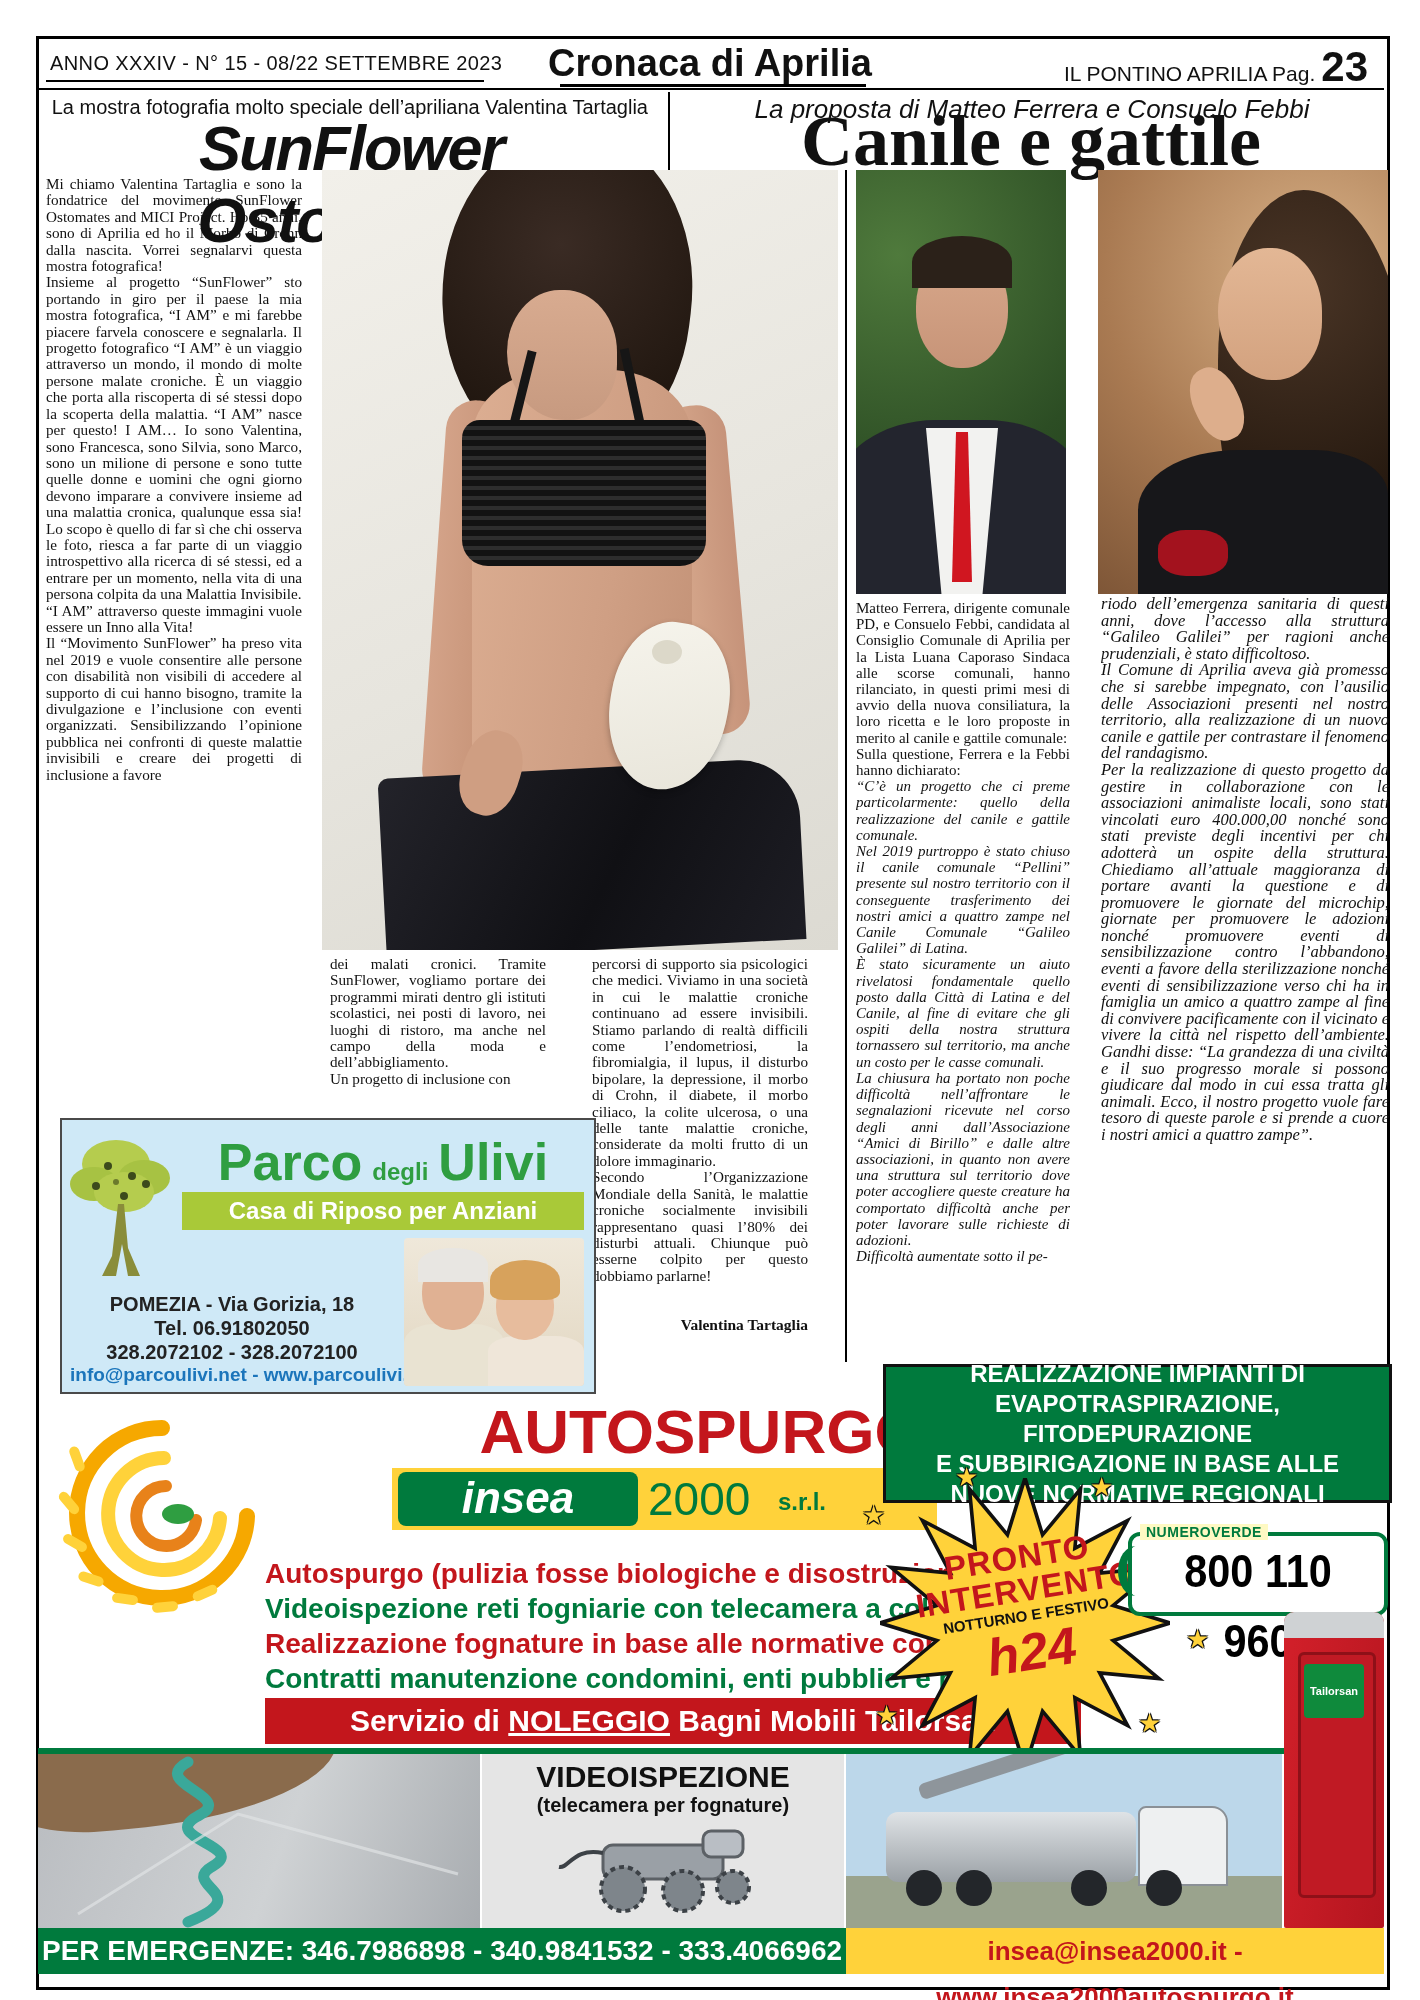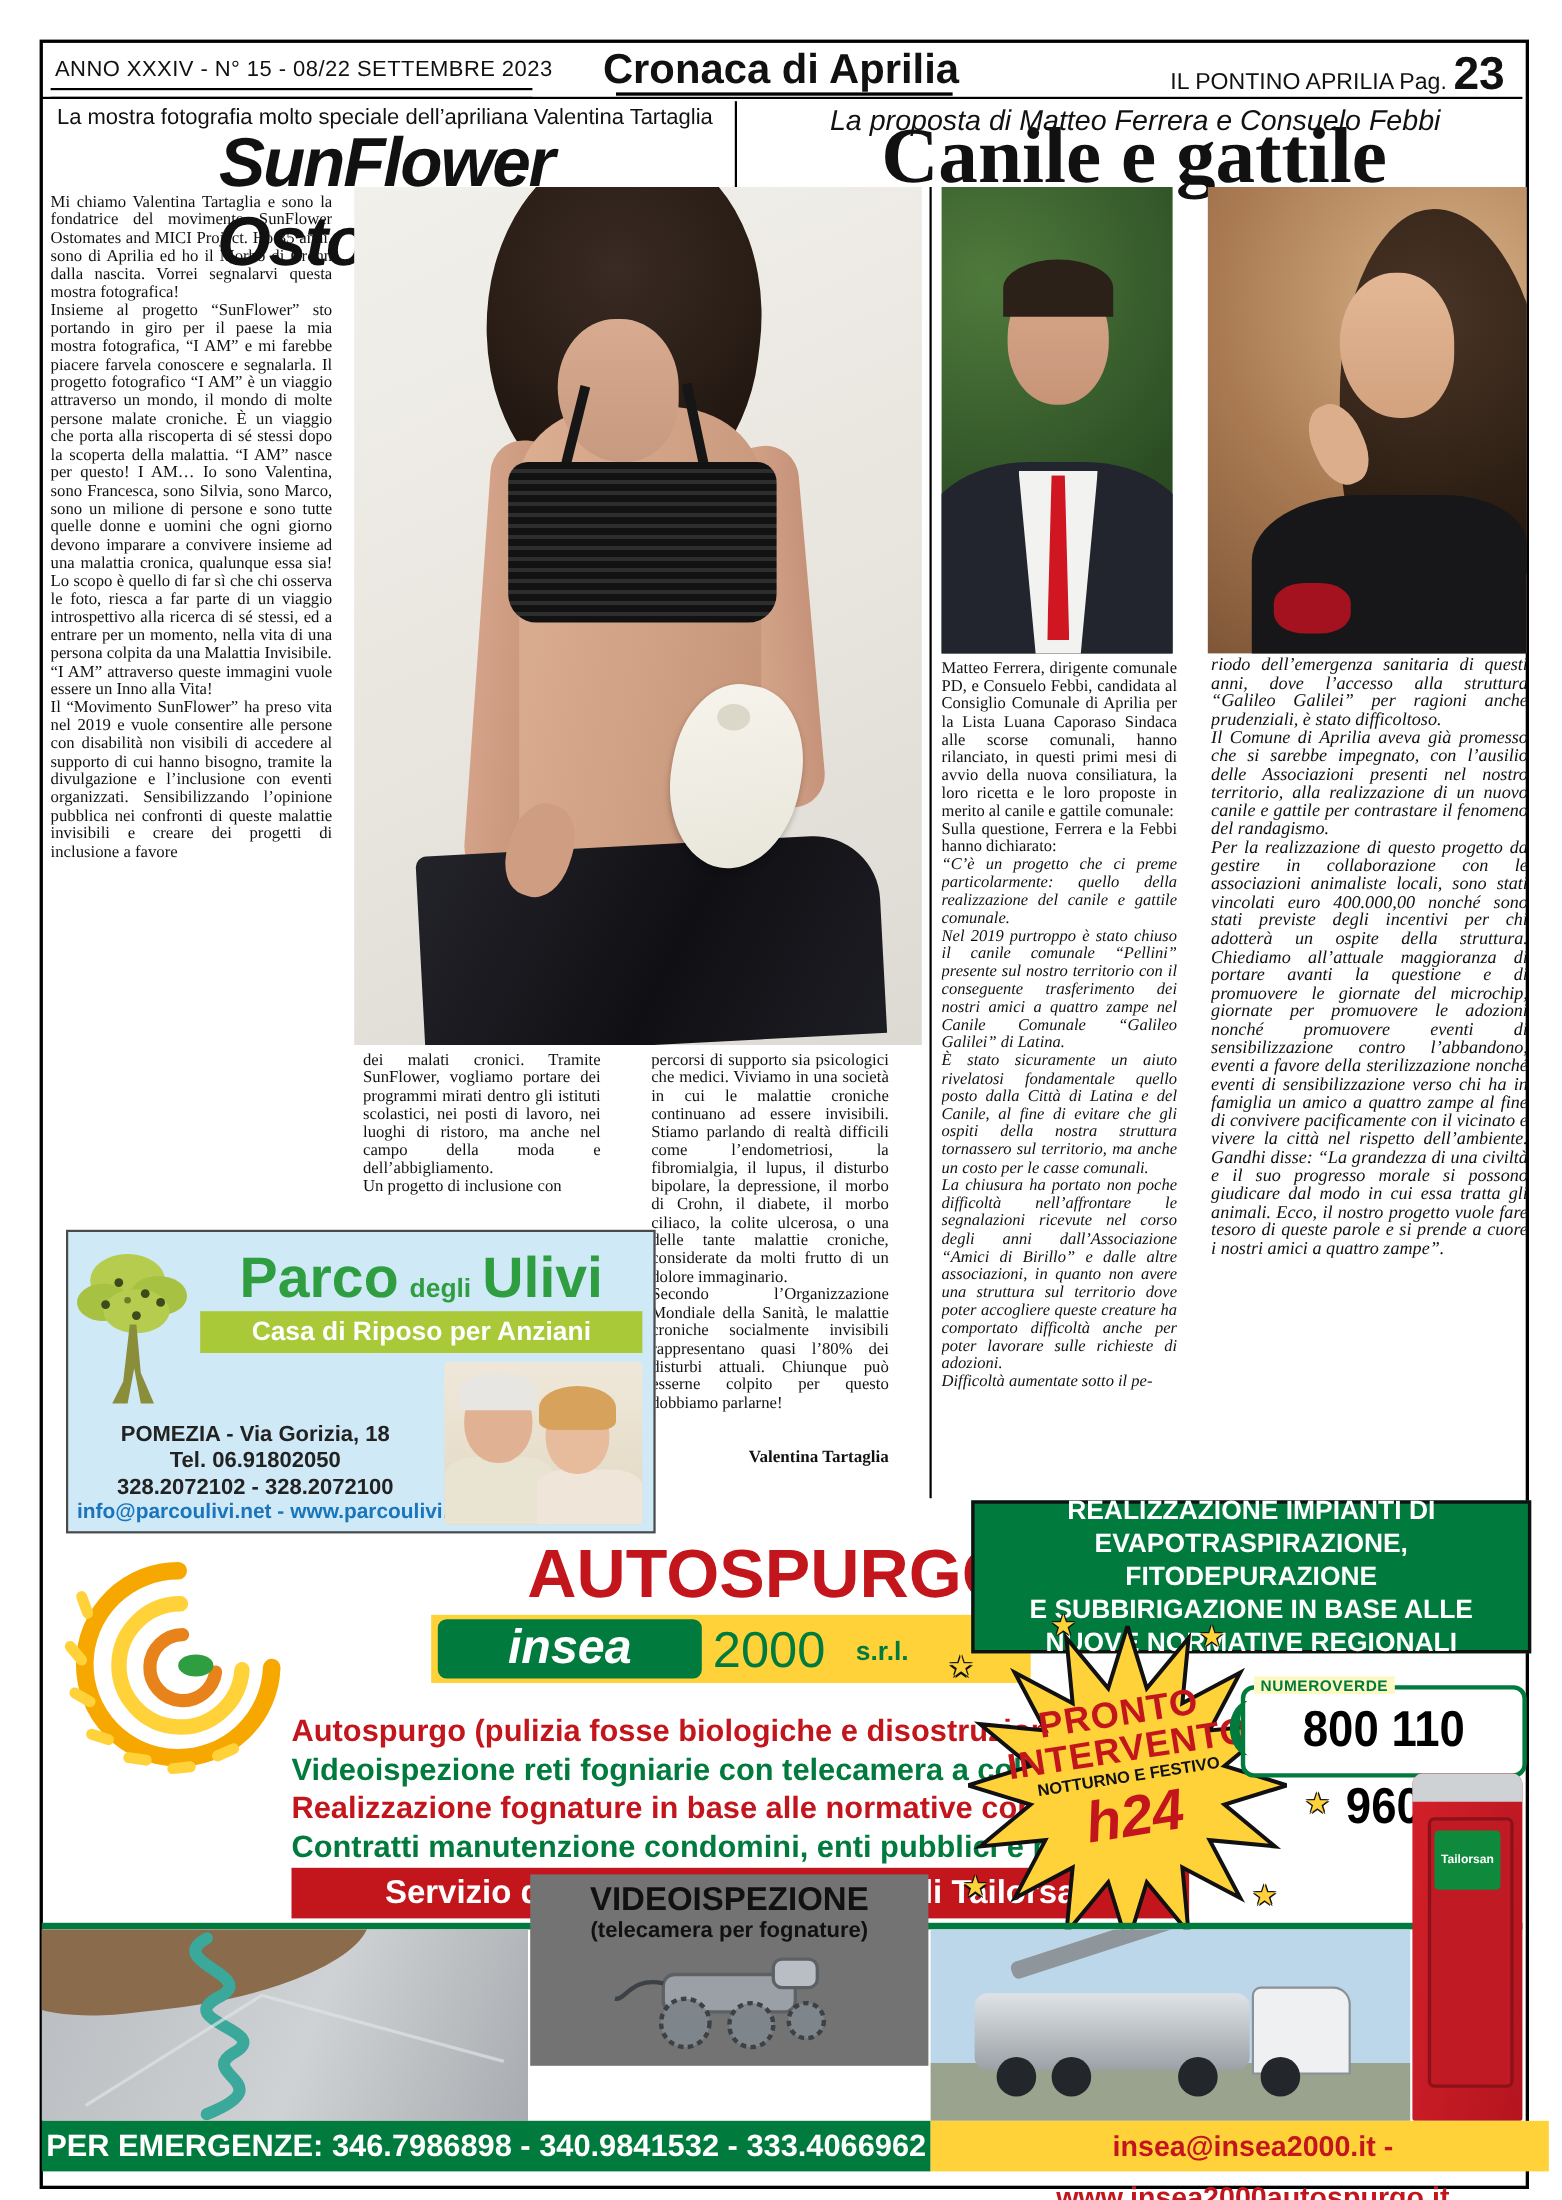--- a/index.html
+++ b/index.html
@@ -121,39 +121,39 @@
   .star-l4{font-size:52px;font-weight:700;font-style:italic;color:#c3161c;line-height:52px;}
   .ministar{position:absolute;font-size:26px;color:#ffd23a;text-shadow:-1px -1px 0 #111,1px -1px 0 #111,-1px 1px 0 #111,1px 1px 0 #111;}
   .numerov{left:1128px;top:1532px;width:252px;height:76px;background:#fff;border:4px solid #007a3d;border-radius:12px;}
   .nv-label{left:8px;top:-12px;background:#fef9c3;padding:0 6px;font-size:14px;font-weight:700;color:#007a3d;letter-spacing:.5px;}
   .nv-number{width:100%;text-align:center;font-size:46px;font-weight:700;color:#000;line-height:70px;transform:scaleX(.9);}
   .nv-phone{left:-14px;top:10px;width:26px;height:50px;border-left:9px solid #007a3d;border-radius:50%;}
 
   
   .pond{left:38px;top:1754px;width:442px;height:174px;overflow:hidden;background:linear-gradient(110deg,#b9bcc0,#cfd2d4 55%,#a8acb0);}
   .pond-dirt{left:-30px;top:-40px;width:330px;height:110px;background:#8a6b4c;border-radius:0 0 60% 30%;transform:rotate(-6deg);}
-  .vpanel{left:482px;top:1704px;width:362px;height:174px;background:#737373;text-align:center;overflow:hidden;}
+  .vpanel{left:482px;top:1754px;width:362px;height:174px;background:#e5e5e5;text-align:center;overflow:hidden;}
   .vp-title{font-size:30px;font-weight:700;margin-top:6px;}
   .vp-sub{font-size:20px;font-weight:700;}
   .truckp{left:846px;top:1754px;width:436px;height:174px;overflow:hidden;background:linear-gradient(#bcd7ea 0 70%,#9aa38d 70% 100%);}
   .truck-tank{left:40px;top:58px;width:250px;height:70px;background:linear-gradient(#dfe3e6,#9ba1a6);border-radius:12px;}
   .truck-cab{left:292px;top:52px;width:86px;height:76px;background:#eef0f1;border-radius:8px 16px 0 0;border:2px solid #8a9096;}
   .truck-crane{left:70px;top:6px;width:160px;height:16px;background:#8e959b;transform:rotate(-18deg);border-radius:6px;}
   .truck-w{position:absolute;width:36px;height:36px;background:#23262a;border-radius:50%;top:116px;}
   .toilet{left:1284px;top:1612px;width:100px;height:316px;background:linear-gradient(100deg,#d3202a,#b4151f);border-radius:10px 10px 2px 2px;overflow:hidden;}
   .toilet-roof{left:-6px;top:0px;width:112px;height:26px;background:#cfd2d4;border-radius:8px 8px 0 0;}
   .toilet-door{left:14px;top:40px;width:72px;height:240px;background:#c01a24;border:3px solid #8e1018;border-radius:6px;}
   .toilet-badge{left:20px;top:52px;width:60px;height:54px;background:#0f8a3c;border-radius:4px;color:#fff;
       font-size:11px;font-weight:700;text-align:center;line-height:54px;}
 
   
   .bar-green{left:38px;top:1928px;width:808px;height:46px;background:#007a3d;color:#fff;
       font-size:28px;font-weight:700;line-height:46px;text-align:center;}
   .bar-yellow{left:846px;top:1928px;width:538px;height:46px;background:#ffd23a;color:#c3161c;
-      font-size:26px;font-weight:700;line-height:46px;text-align:center;padding-left:24px;}
+      font-size:26px;font-weight:700;line-height:46px;text-align:center;}
 </style>
 </head>
 <body>
 
 <div class="page">
   <div class="abs frame"></div>
 
   <div class="abs sans issue">ANNO XXXIV - N° 15 - 08/22 SETTEMBRE 2023</div>
   <div class="abs issue-ul"></div>
   <div class="abs sans section-title">Cronaca di Aprilia</div>

